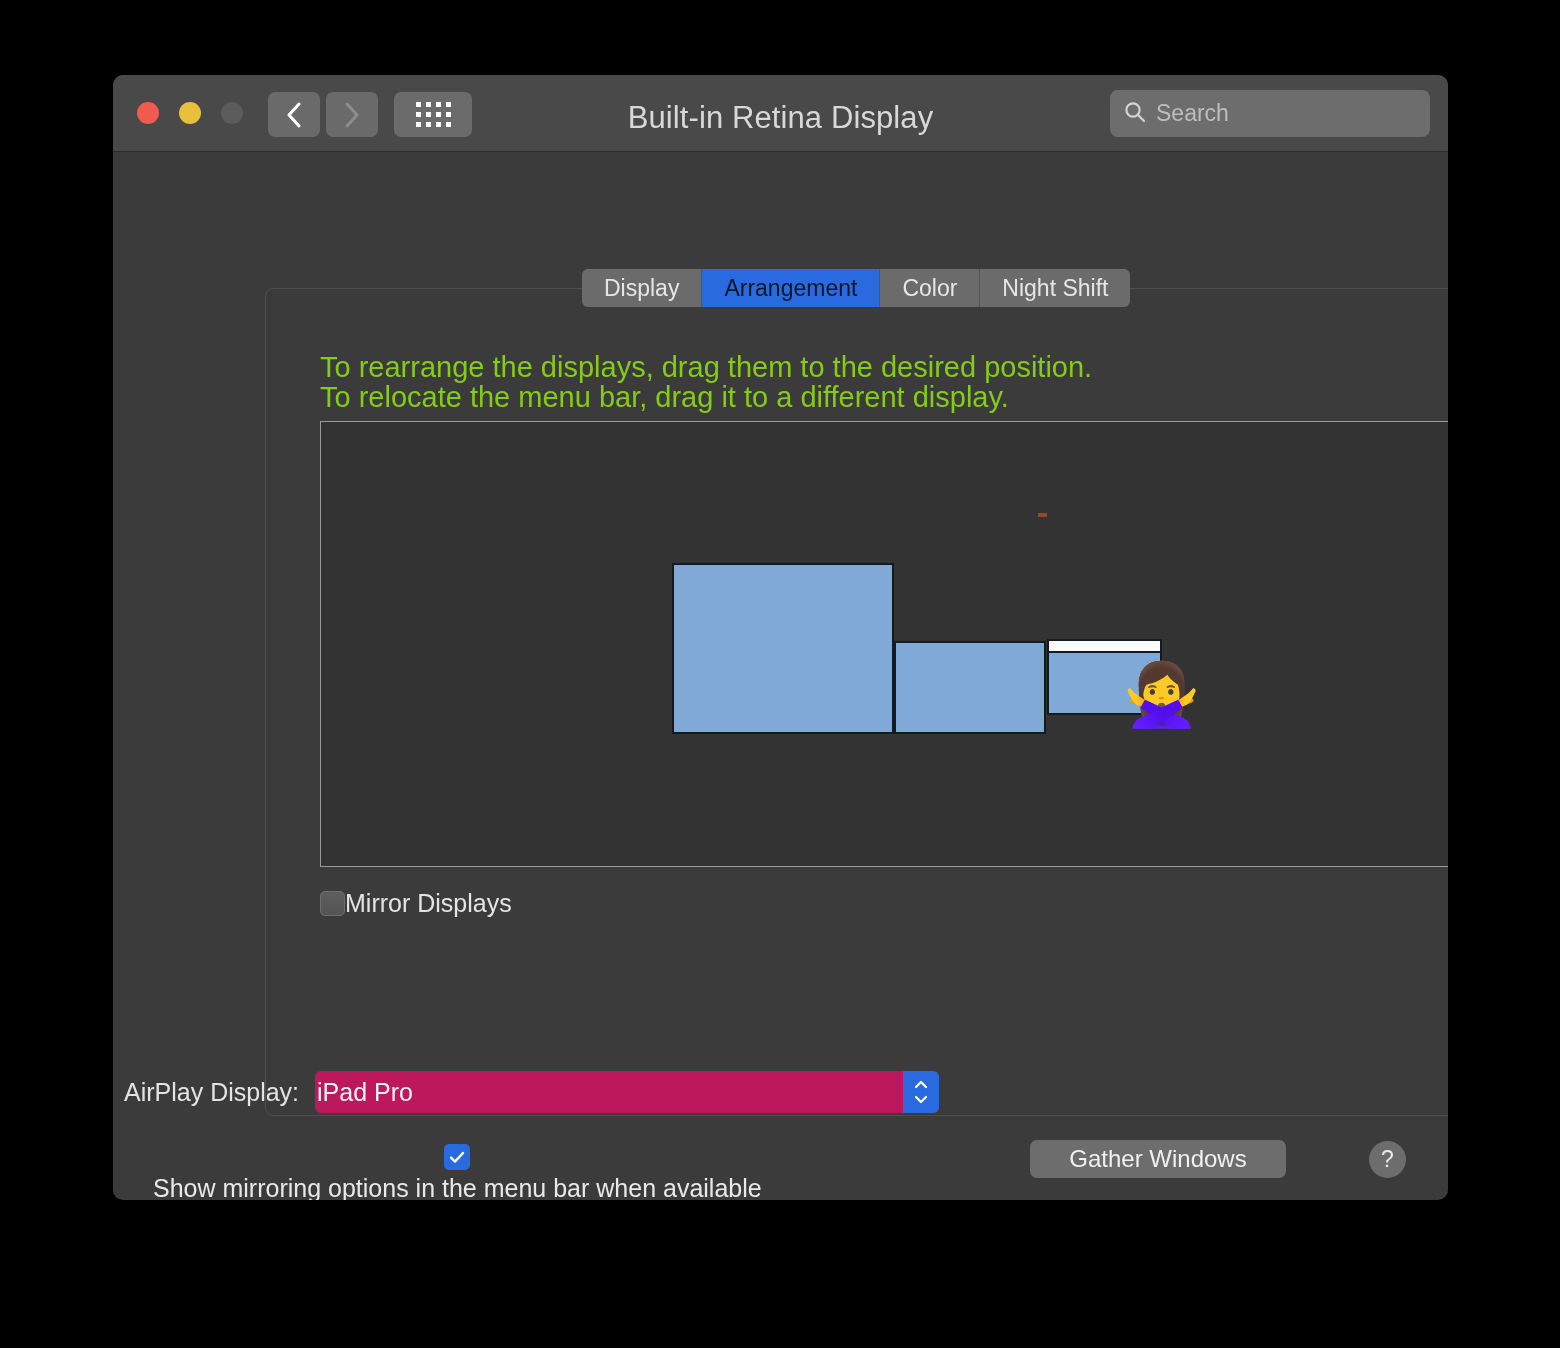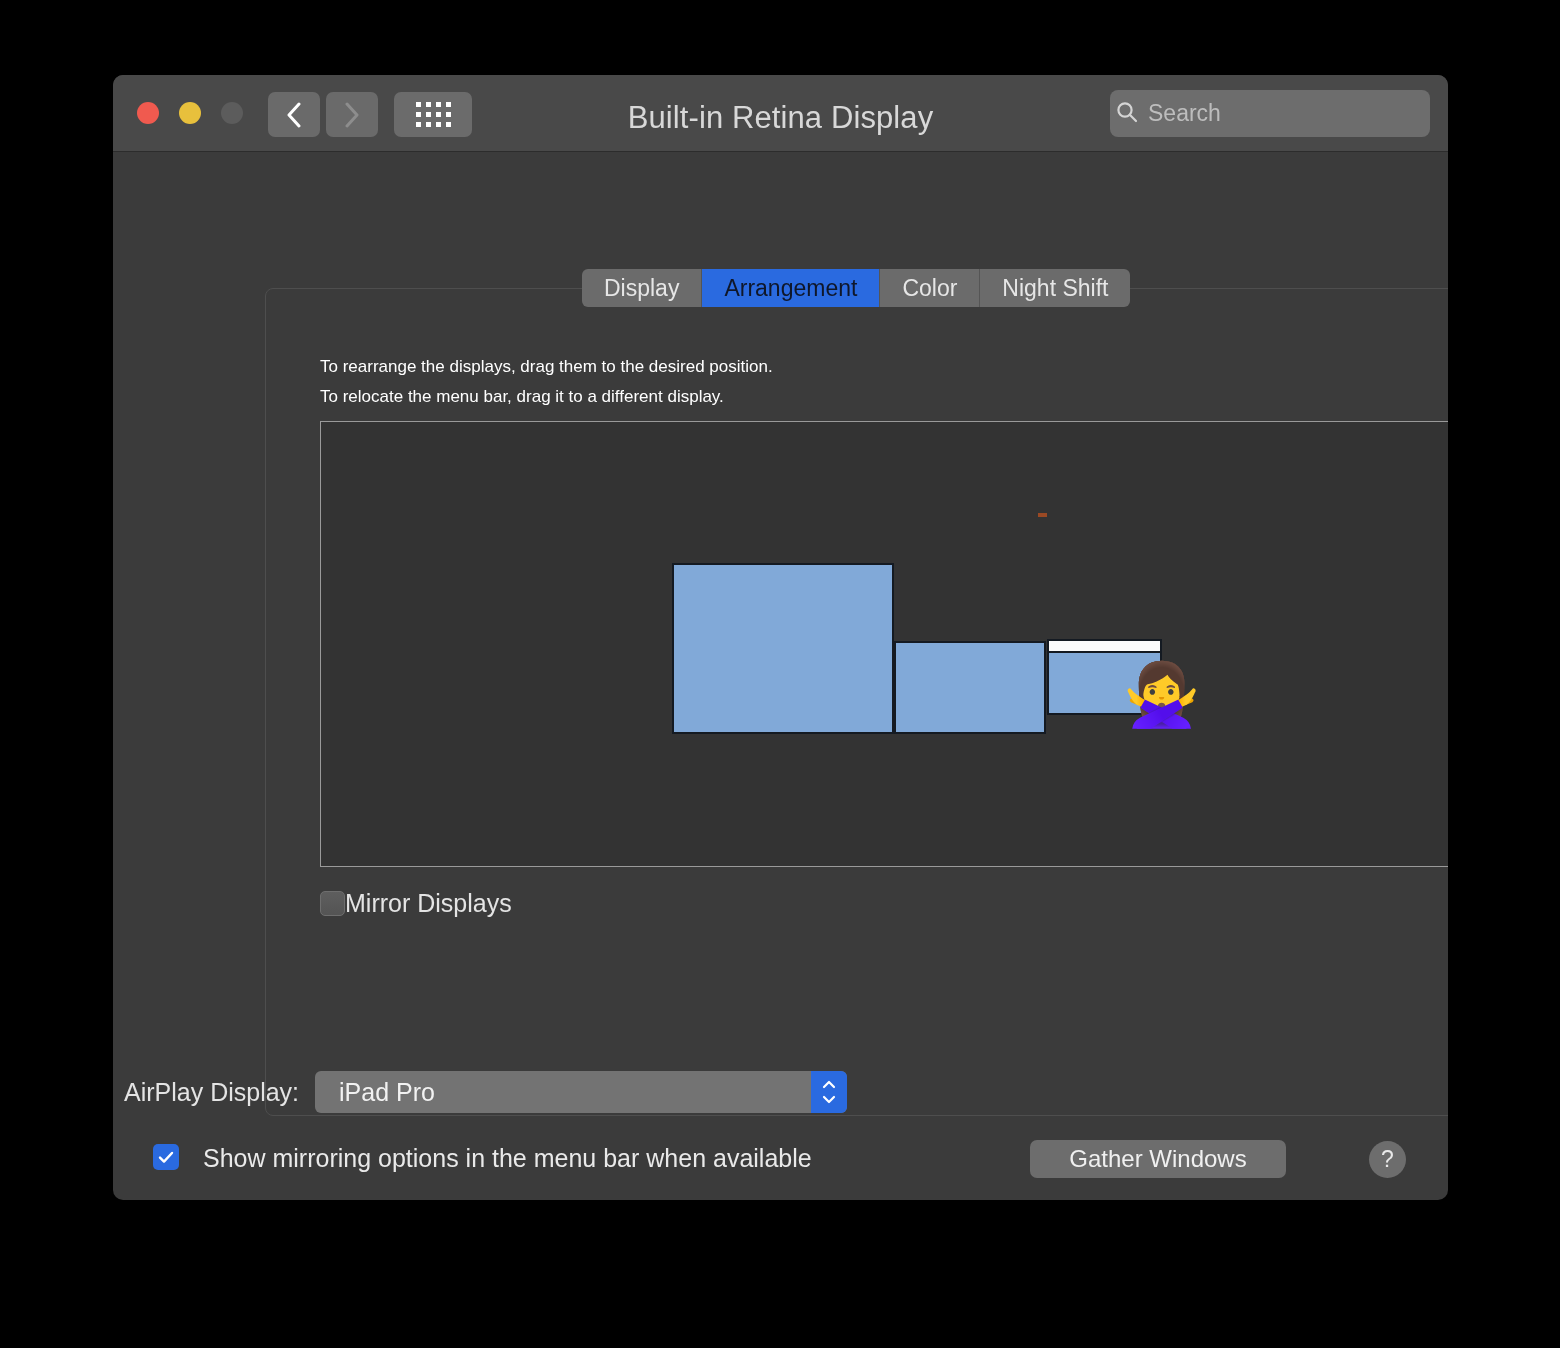--- a/index.html
+++ b/index.html
@@ -61,21 +61,21 @@
     color:#d8d8d8;
     letter-spacing:.1px;
   }
 
   #searchfield {
     position:absolute; right:18px; top:15px;
     width:320px; height:47px;
     background:#6d6d6d;
     border-radius:8px;
     display:flex; align-items:center;
-    padding-left:6px;
+    padding-left:14px;
   }
   #searchfield .sicon { margin-right:10px; }
   #searchfield .sph { font-size:23px; color:#bdbdbd; }
 
   
   #tabbar {
     position:absolute; left:469px; top:194px;
     display:flex;
     border-radius:6px;
     overflow:hidden;
@@ -98,21 +98,21 @@
     position:absolute;
     left:152px; top:213px;
     width:1258px; height:828px;
     border:1px solid #4e4e4e;
     border-radius:8px;
     background:#3b3b3b;
   }
 
   #instructions {
     position:absolute; left:54px; top:63px;
-    font-size:17px; color:#ffffff;
+    font-size:29px; color:#84cc16;
     line-height:30px;
   }
   #instructions div { white-space:nowrap; }
 
   
   #canvas {
     position:absolute;
     left:54px; top:132px;
     width:1148px; height:446px;
     background:#333333;
@@ -165,41 +165,41 @@
   #mirror-row .lbl { font-size:25px; color:#e4e4e4; }
 
   
   #airplay-row {
     position:absolute; left:163px; top:1069px;
     display:flex; align-items:center;
   }
   #airplay-row .lbl { font-size:25px; color:#e4e4e4; margin-right:16px; }
   #airplay-pop {
     position:relative;
-    width:532px; height:42px;
-    background:#737373;
+    width:624px; height:42px;
+    background:#be185d;
     border-radius:6px;
     display:flex; align-items:center;
-    padding-left:24px;
+    padding-left:2px;
   }
   #airplay-pop .val { font-size:25px; color:#f2f2f2; }
   #airplay-pop .stepper {
     position:absolute; right:0; top:0;
     width:36px; height:42px;
     background:#2a6ae0;
     border-radius:0 6px 6px 0;
     display:flex; flex-direction:column;
     align-items:center; justify-content:center;
     gap:4px;
   }
 
   
   #show-mirroring-row {
     position:absolute; left:152px; top:1142px;
-    display:flex; align-items:flex-start; gap:24px;
+    display:flex; align-items:center; gap:4px;flex-direction:column;
   }
   .cbox-on {
     width:26px; height:26px;
     border-radius:5px;
     background:#2a6ae0;
     display:flex; align-items:center; justify-content:center;
   }
   #show-mirroring-row .lbl { font-size:25px; color:#e9e9e9; }
 
   #gather-btn {

